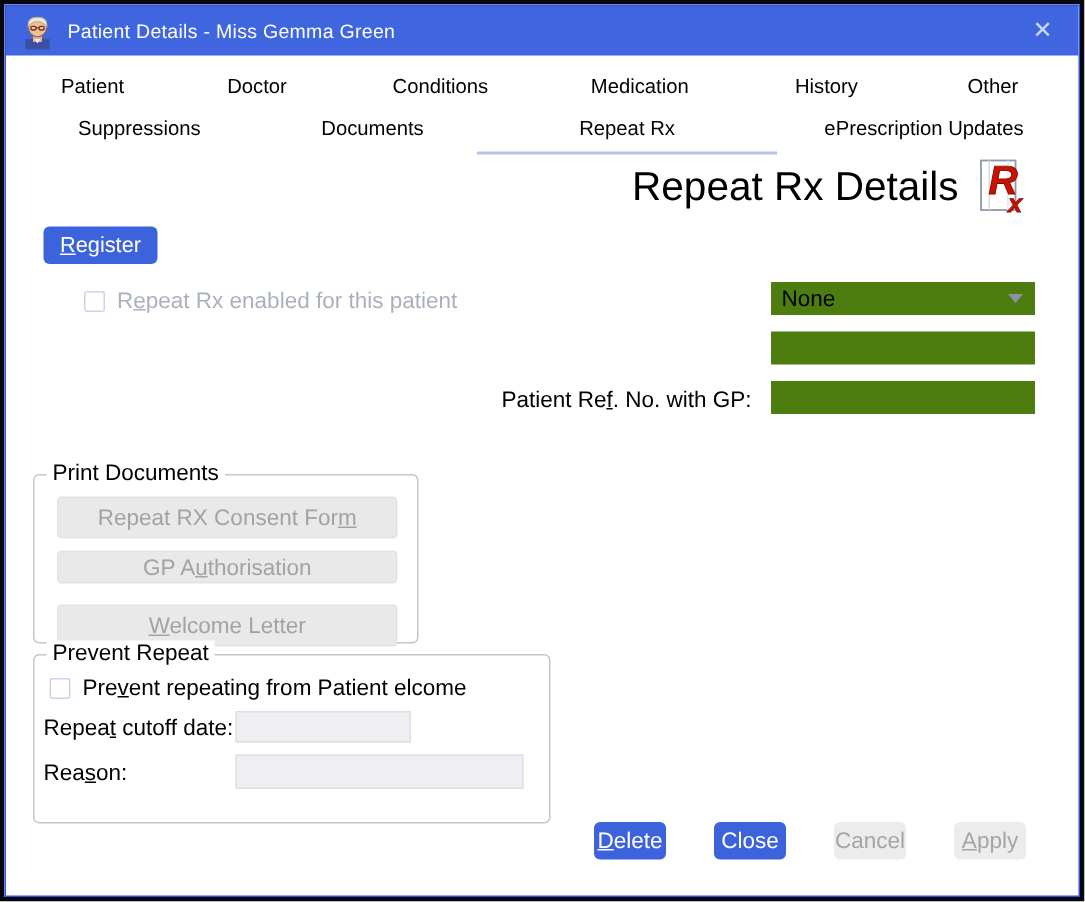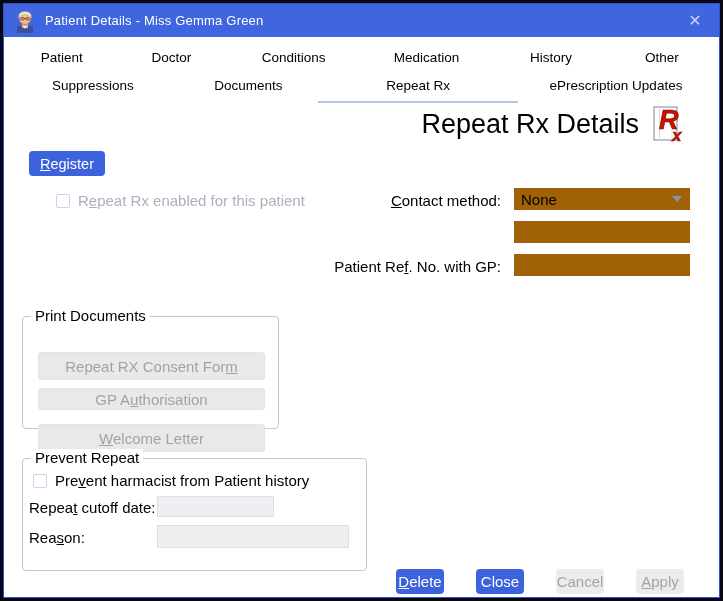--- a/index.html
+++ b/index.html
@@ -17,41 +17,41 @@
   .tab{position:relative;text-align:center;font-size:13.5px;color:#000;padding:4px 0 8px 0;cursor:default;}
   .tab.selected .tab-underline{position:absolute;left:50%;transform:translateX(-50%);bottom:-2px;width:200px;height:2px;background:#b7c4e9;}
   
   .heading{position:absolute;top:101px;right:30px;display:flex;align-items:center;gap:12px;}
   .heading .htext{font-size:27px;color:#000;}
   .heading .hicon{width:38px;height:38px;}
   
   .btn{display:flex;align-items:center;justify-content:center;border-radius:4px;font-size:15px;cursor:default;border:none;}
   .btn-blue{background:#3d63dc;color:#fff;}
   .btn-disabled{background:#ececec;color:#a5a5a5;}
-  .btn-print{background:#e9e9e9;color:#a3a3a3;border:1px solid #e3e3e3;border-radius:3px;margin-top:21px;}
+  .btn-print{background:#e9e9e9;color:#a3a3a3;border:1px solid #e3e3e3;border-radius:3px;}
   .register{position:absolute;left:25px;top:147px;width:76px;height:25px;font-size:14.5px;}
   
   .cbrow{position:absolute;display:flex;align-items:center;gap:8px;}
   .cbox{width:14px;height:14px;border:1px solid #b9c6e0;border-radius:2px;background:#fff;flex:0 0 auto;}
   .cbox.lighter{border-color:#c9d4ea;}
   .cblabel{font-size:15px;color:#000;white-space:nowrap;}
   .cblabel.dim{color:#aab1bd;}
   .cblabel.focus{outline:1px dotted #444;outline-offset:1px;}
   u{text-decoration:underline;}
   
   .rlabel{position:absolute;width:290px;text-align:right;font-size:15px;color:#000;white-space:nowrap;}
-  .field{position:absolute;background:#a16207;border:none;height:22px;}
+  .field{position:absolute;background:#4d7c0f;border:none;height:22px;}
   .dropdown{display:flex;align-items:center;justify-content:space-between;padding:0 8px 0 7px;font-size:15px;color:#000;}
   .dd-arrow{width:0;height:0;border-left:5px solid transparent;border-right:5px solid transparent;border-top:6px solid #8a93a5;}
   
   .group{position:absolute;border:1px solid #c6c6c6;border-radius:4px;background:#fff;}
   .group-legend{position:absolute;top:-10px;left:8px;background:#fff;padding:0 4px;font-size:15px;color:#000;white-space:nowrap;}
   .gfield{position:absolute;background:#efeff1;border:1px solid #dddfe8;}
   .glabel{position:absolute;font-size:15px;color:#000;white-space:nowrap;}
-  .bottom-btn{position:absolute;top:565px;width:48px;height:25px;}
+  .bottom-btn{position:absolute;top:544px;width:48px;height:25px;}
 </style>
 </head>
 <body>
 
 <div class="window">
   <div class="win-inner">
 
     <div class="titlebar">
       <svg class="ticon" viewBox="0 0 22 24">
         <rect x="3" y="17" width="16" height="7" fill="#3d4fa0"></rect>
@@ -99,21 +99,20 @@
 
     <button class="btn btn-blue register">
       <span><span></span><u>R</u><span>egister</span></span>
     </button>
 
     <div class="cbrow" style="left:20px;top:188px;padding-left:32px;">
       <span class="cbox lighter"></span>
       <span class="cblabel dim"><span>R</span><u>e</u><span>peat Rx enabled for this patient</span></span>
     </div>
 
-    <div class="rlabel" style="right:218px;top:188px;"><span></span><u>C</u><span>ontact method:</span></div>
     <div class="rlabel" style="right:218px;top:254px;"><span>Patient Re</span><u>f</u><span>. No. with GP:</span></div>
 
     <div class="field dropdown" style="left:510px;top:184px;width:176px;">
       <span>None</span>
       <span class="dd-arrow"></span>
     </div>
     <div class="field" style="left:510px;top:217px;width:176px;"></div>
     <div class="field" style="left:510px;top:250px;width:176px;"></div>
 
     <div class="group" style="left:18px;top:312px;width:257px;height:113px;">
@@ -122,25 +121,25 @@
         <span><span>Repeat RX Consent For</span><u>m</u><span></span></span>
       </button>
       <button class="btn btn-print" style="position:absolute;left:15px;top:50px;width:227px;height:22px;">
         <span><span>GP A</span><u>u</u><span>thorisation</span></span>
       </button>
       <button class="btn btn-print" style="position:absolute;left:15px;top:86px;width:227px;height:28px;">
         <span><span></span><u>W</u><span>elcome Letter</span></span>
       </button>
     </div>
 
-    <div class="group" style="left:18px;top:454px;width:345px;height:113px;">
+    <div class="group" style="left:18px;top:432px;width:345px;height:113px;">
       <div class="group-legend">Prevent Repeat</div>
       <div class="cbrow" style="left:10px;top:13px;">
         <span class="cbox lighter"></span>
-        <span class="cblabel"><span>Pre</span><u>v</u><span>ent harmacist from Patient history</span></span>
+        <span class="cblabel"><span>Pre</span><u>v</u><span>ent repeating from Patient elcome</span></span>
       </div>
       <div class="glabel" style="left:6px;top:40px;"><span>Repea</span><u>t</u><span> cutoff date:</span></div>
       <div class="gfield" style="left:134px;top:37px;width:117px;height:21px;"></div>
       <div class="glabel" style="left:6px;top:70px;"><span>Rea</span><u>s</u><span>on:</span></div>
       <div class="gfield" style="left:134px;top:66px;width:192px;height:23px;"></div>
     </div>
 
     <button class="btn btn-blue bottom-btn" style="left:392px;">
       <span><span></span><u>D</u><span>elete</span></span>
     </button>

